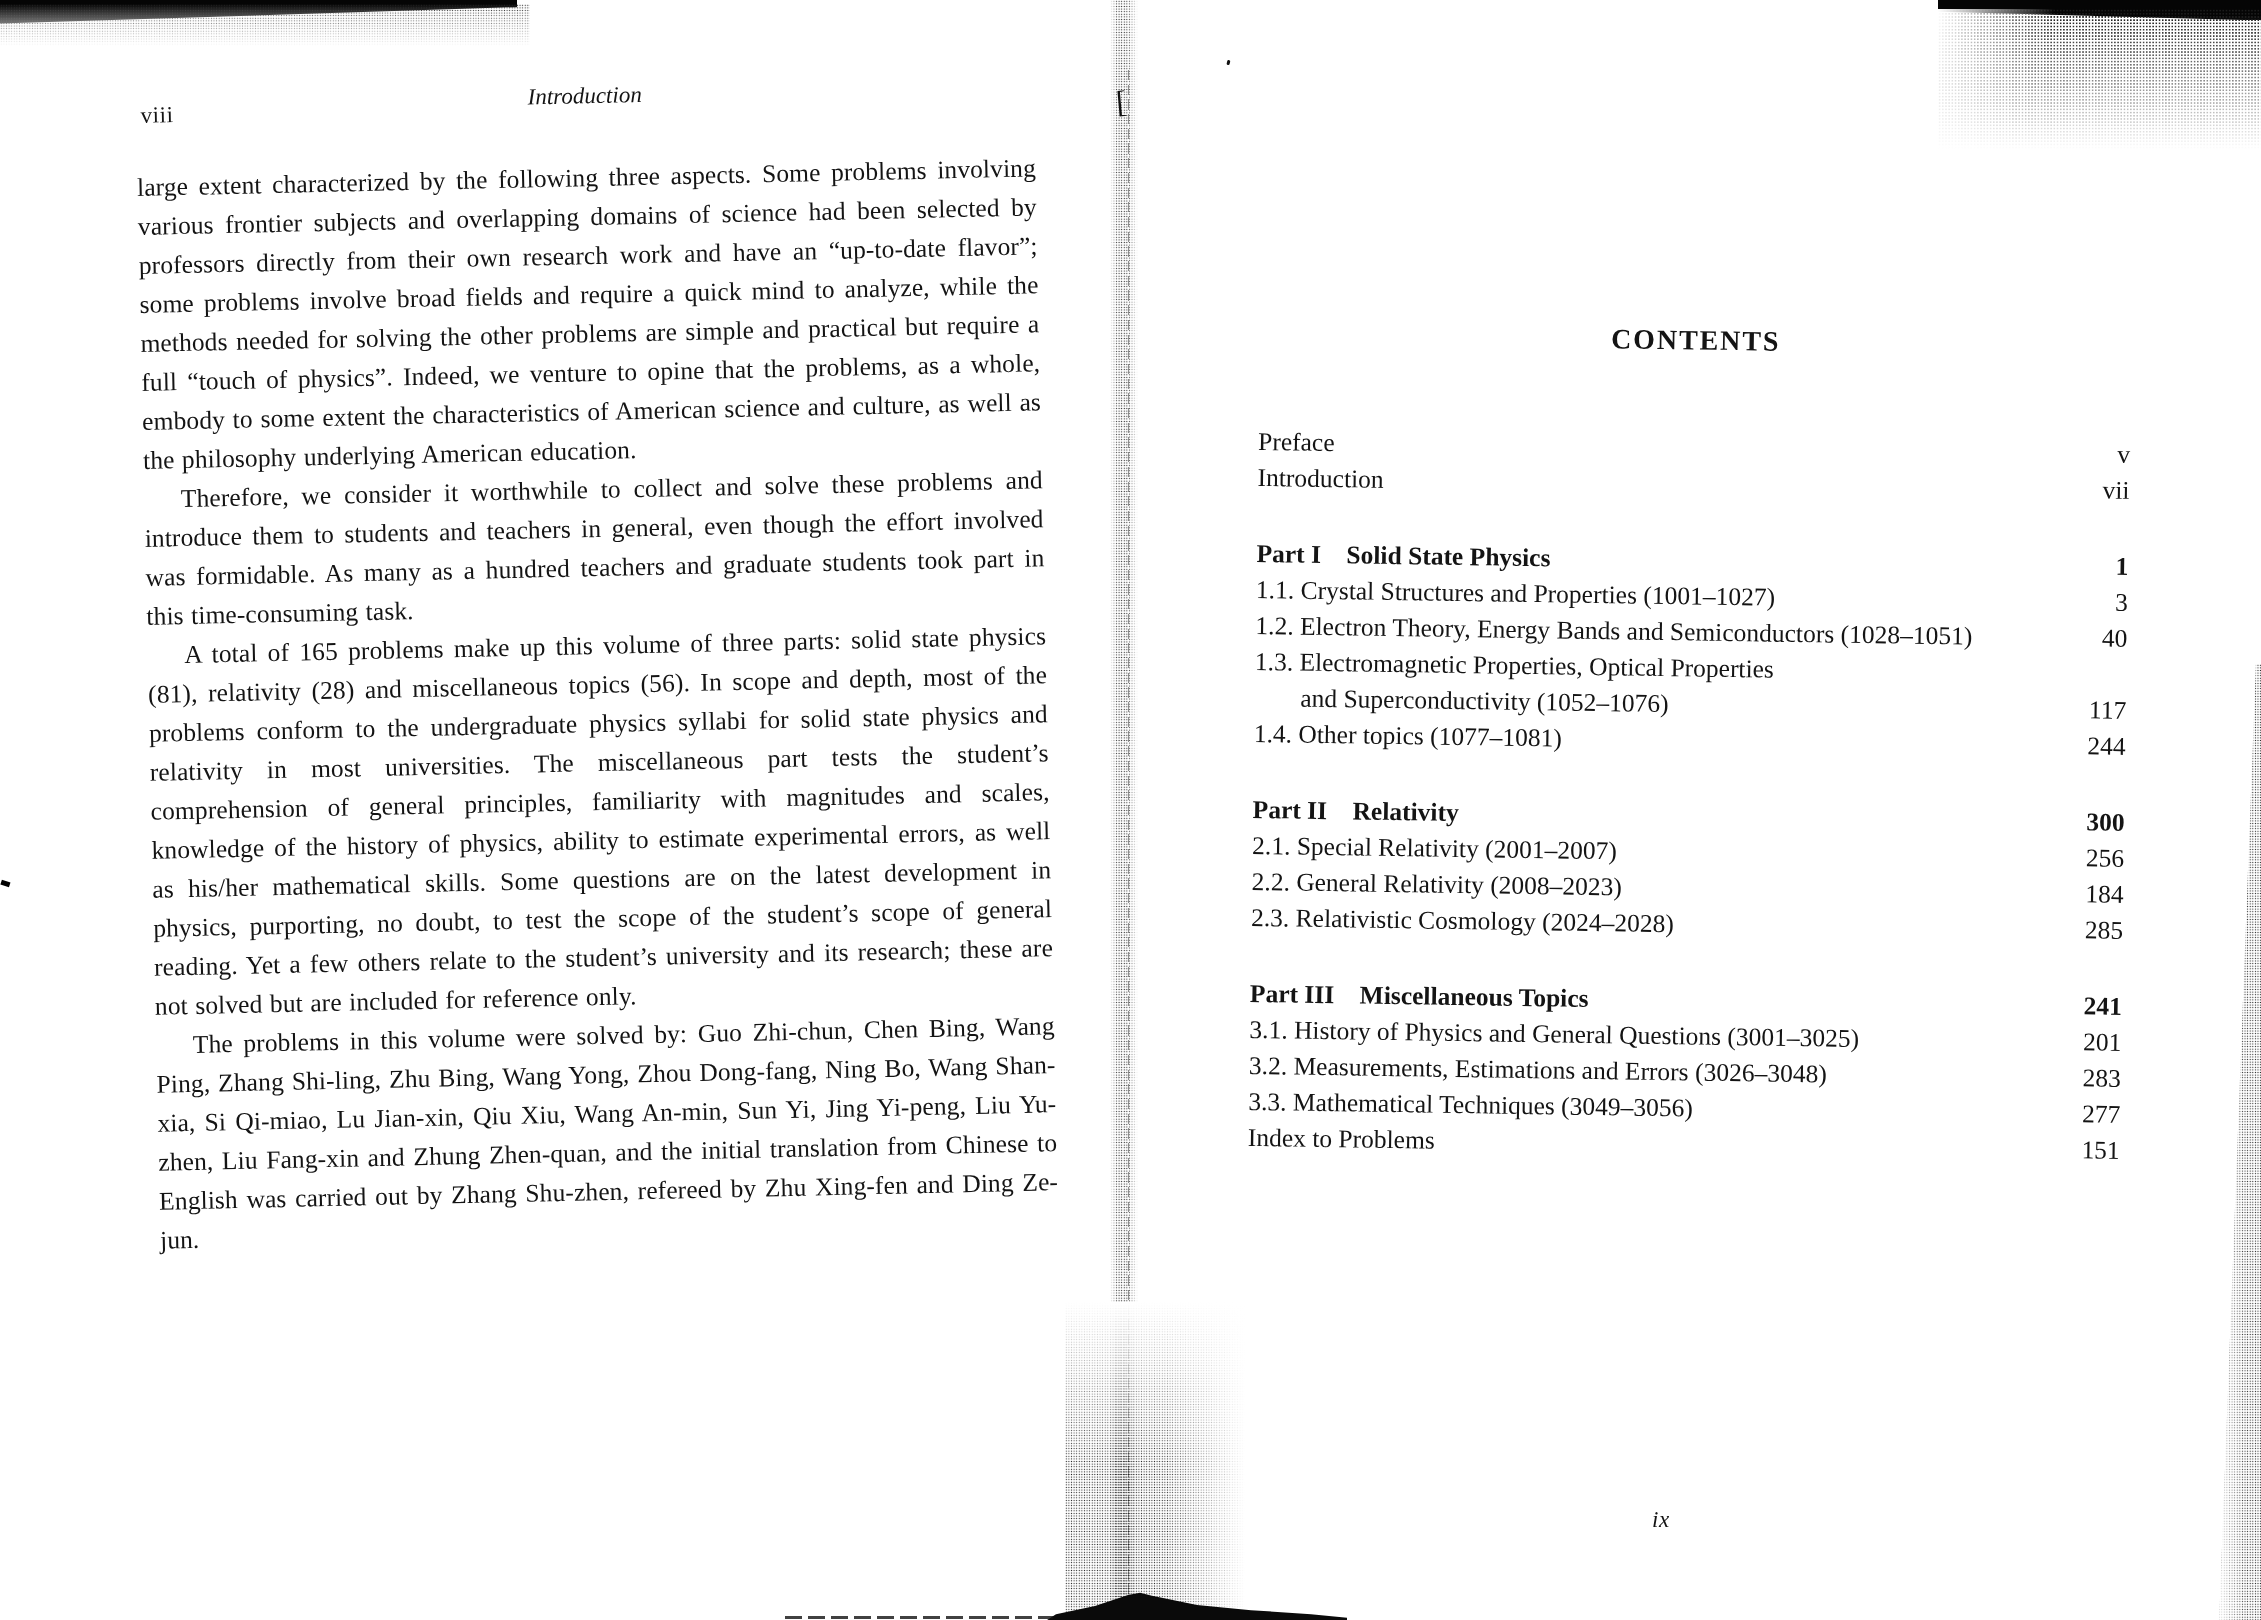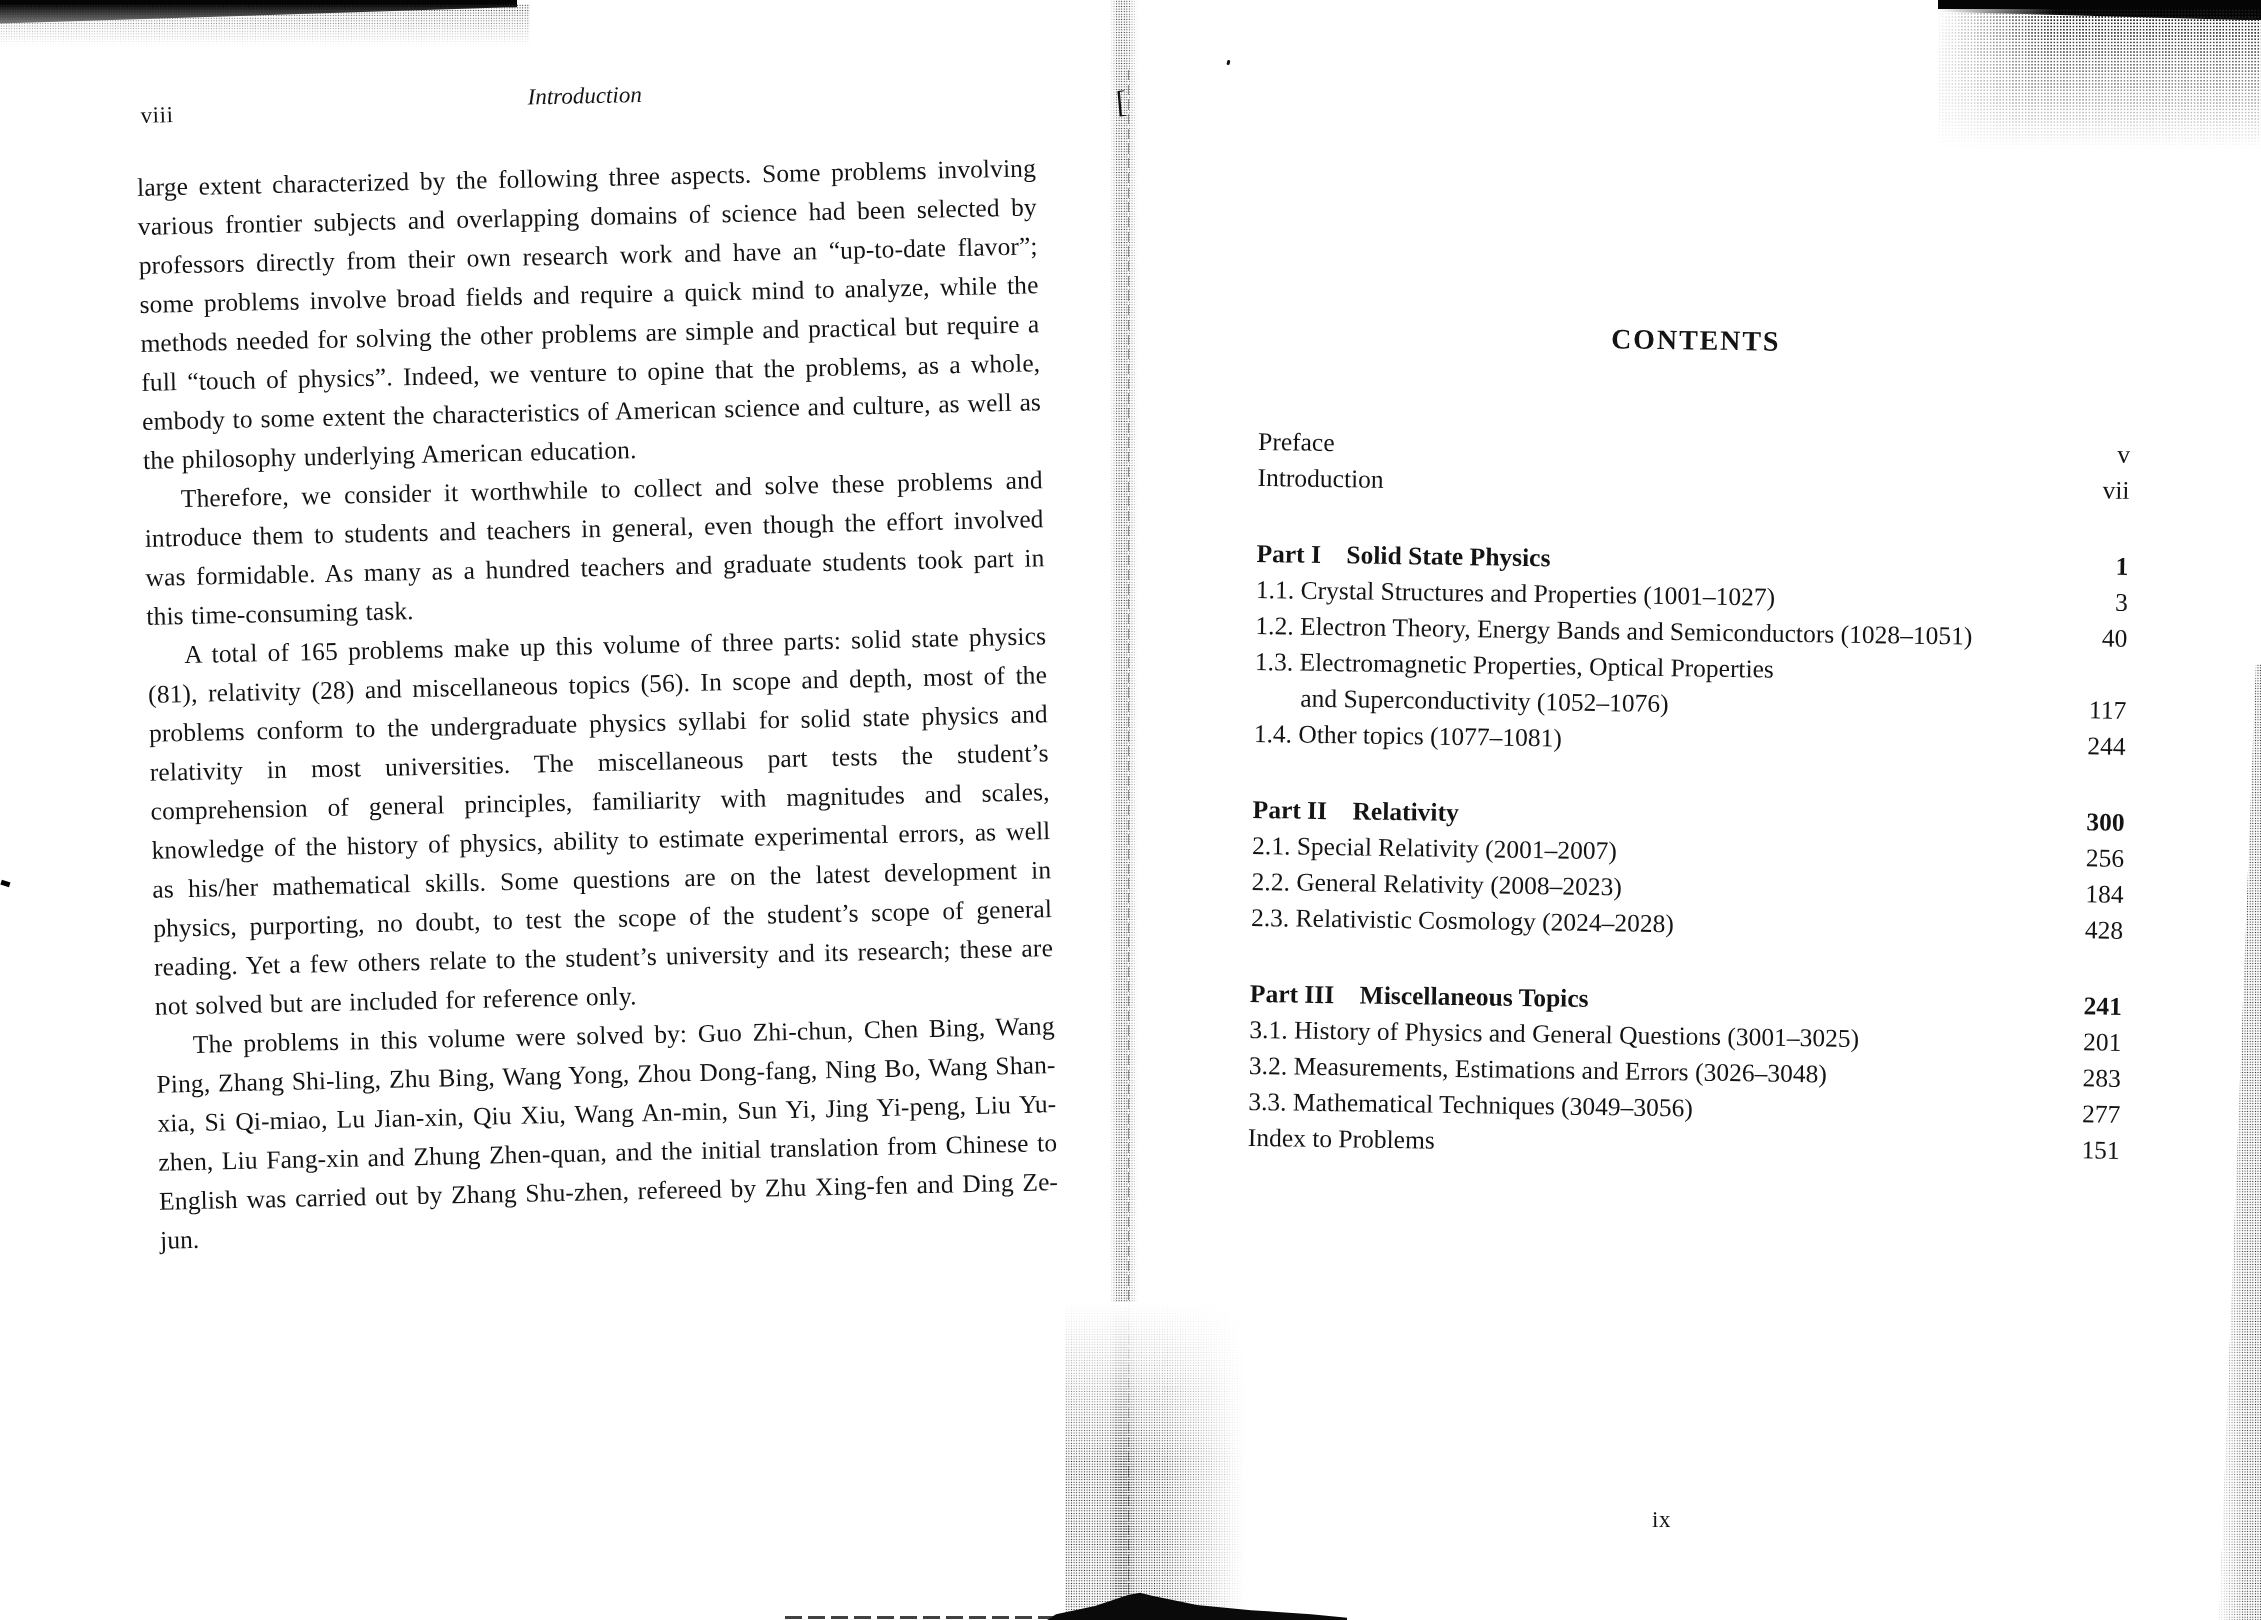--- a/index.html
+++ b/index.html
@@ -54,21 +54,21 @@
 
   
   .right-block{left:1260px;top:318px;width:872px;transform:rotate(0.85deg);transform-origin:0 0;}
   .contents-title{margin:0;text-align:center;font-size:28px;font-weight:700;letter-spacing:1.9px;}
   .toc{margin-top:74px;font-size:25.5px;}
   .row{position:relative;line-height:36px;}
   .row .pg{position:absolute;right:0;top:0;}
   .row.part{font-weight:700;}
   .row.gap{margin-top:40px;}
   .row.indent2{margin-left:46px;}
-  .rp-folio{left:1652px;top:1507px;font-size:23px;letter-spacing:0.6px;}
+  .rp-folio{left:1652px;top:1507px;font-size:23px;letter-spacing:0.6px;font-style:italic;}
 </style>
 </head>
 <body>
 
 <div class="scan">
 
   <div class="abs band-tl"></div>
   <div class="abs stip-tl">
       <div class="dots fine"></div>
       <div class="ovl"></div>
@@ -117,21 +117,21 @@
       <div class="row"><span class="lbl">Introduction</span><span class="pg">vii</span></div>
       <div class="row part gap"><span class="lbl">Part I Solid State Physics</span><span class="pg">1</span></div>
       <div class="row"><span class="lbl">1.1. Crystal Structures and Properties (1001–1027)</span><span class="pg">3</span></div>
       <div class="row"><span class="lbl">1.2. Electron Theory, Energy Bands and Semiconductors (1028–1051)</span><span class="pg">40</span></div>
       <div class="row"><span class="lbl">1.3. Electromagnetic Properties, Optical Properties</span><span class="pg"></span></div>
       <div class="row indent2"><span class="lbl">and Superconductivity (1052–1076)</span><span class="pg">117</span></div>
       <div class="row"><span class="lbl">1.4. Other topics (1077–1081)</span><span class="pg">244</span></div>
       <div class="row part gap"><span class="lbl">Part II Relativity</span><span class="pg">300</span></div>
       <div class="row"><span class="lbl">2.1. Special Relativity (2001–2007)</span><span class="pg">256</span></div>
       <div class="row"><span class="lbl">2.2. General Relativity (2008–2023)</span><span class="pg">184</span></div>
-      <div class="row"><span class="lbl">2.3. Relativistic Cosmology (2024–2028)</span><span class="pg">428</span></div>
+      <div class="row"><span class="lbl">2.3. Relativistic Cosmology (2024–2028)</span><span class="pg">285</span></div>
       <div class="row part gap"><span class="lbl">Part III Miscellaneous Topics</span><span class="pg">241</span></div>
       <div class="row"><span class="lbl">3.1. History of Physics and General Questions (3001–3025)</span><span class="pg">201</span></div>
       <div class="row"><span class="lbl">3.2. Measurements, Estimations and Errors (3026–3048)</span><span class="pg">283</span></div>
       <div class="row"><span class="lbl">3.3. Mathematical Techniques (3049–3056)</span><span class="pg">277</span></div>
       <div class="row"><span class="lbl">Index to Problems</span><span class="pg">151</span></div>
     </div>
   </section>
 
   <div class="abs rp-folio">ix</div>
 </div>

